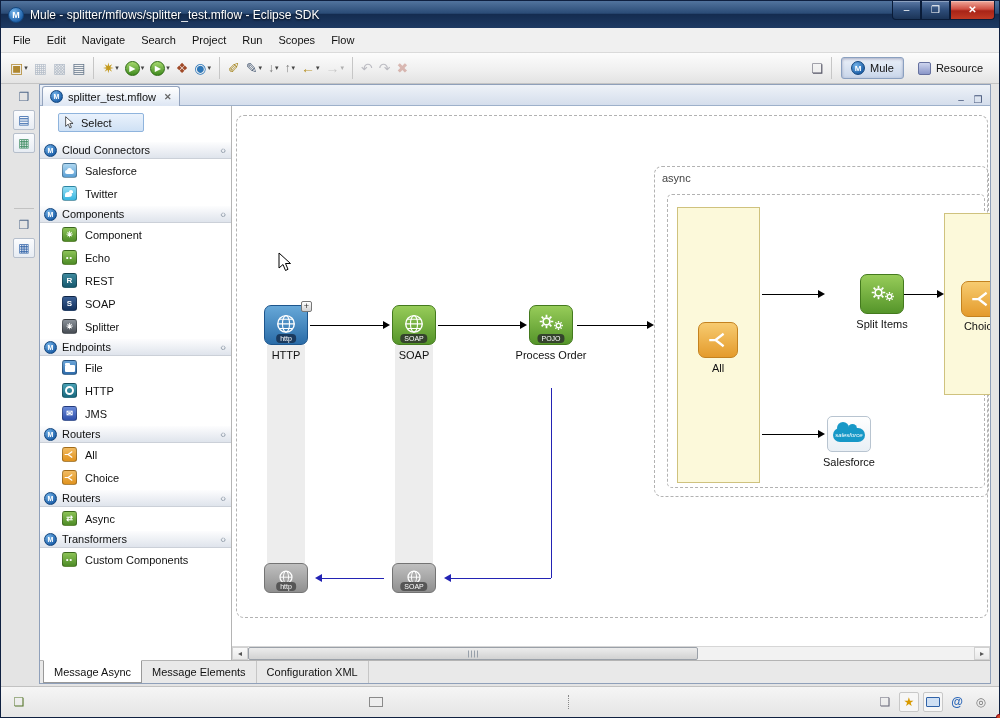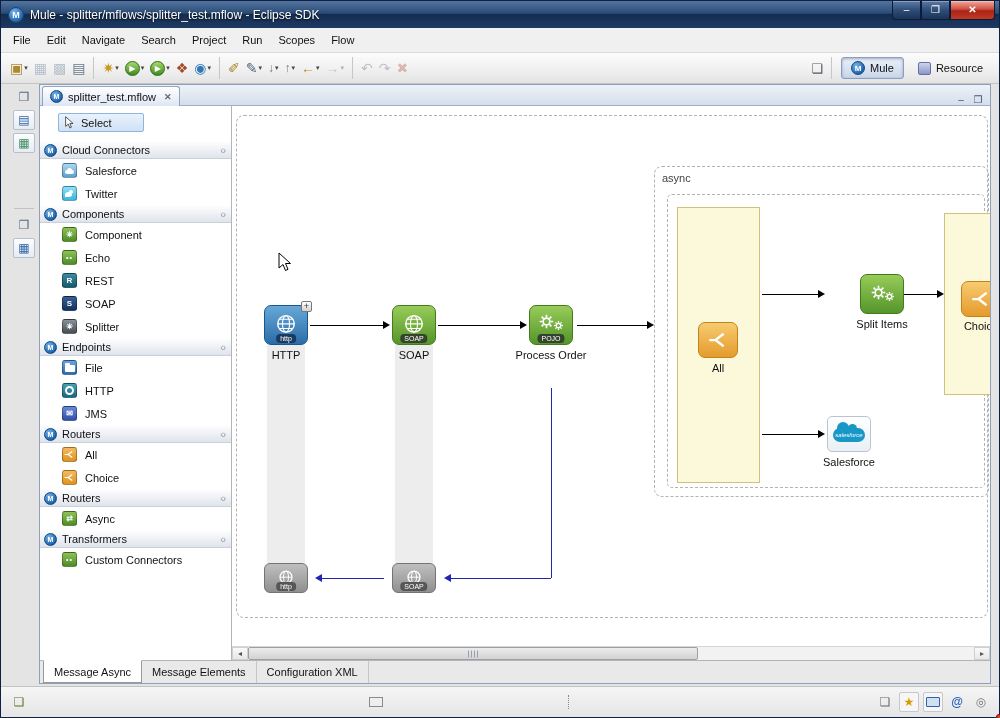--- a/index.html
+++ b/index.html
@@ -393,21 +393,21 @@
             <span>Async</span>
           </div>
 
           <div class="drawer-head">
             <span class="mule-dot tab">M</span>
             <span>Transformers</span>
             <span class="pin">‹›</span>
           </div>
           <div class="pitem">
             <span class="pi pi-green dotsg">••</span>
-            <span>Custom Connectors</span>
+            <span>Custom Components</span>
           </div>
         </div>
 
         <div class="canvas-col">
           <div class="canvas">
 
             <div class="dashedbox" style="left:4px;top:9px;width:752px;height:503px"></div>
 
             <div class="dashedbox" style="left:422px;top:60px;width:335px;height:331px"></div>
             <div class="async-label" style="left:430px;top:66px">async</div>

